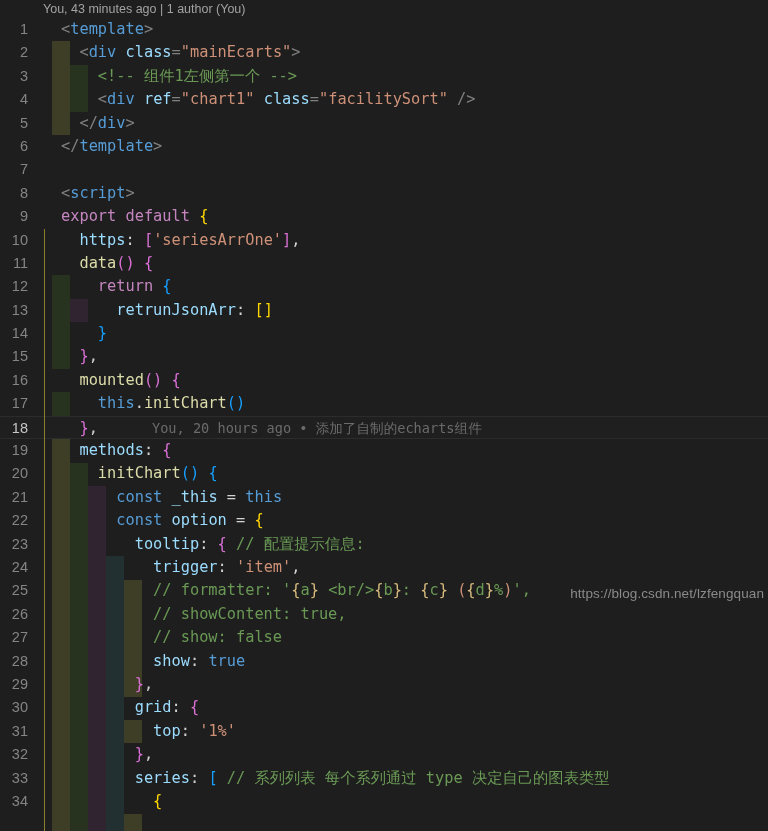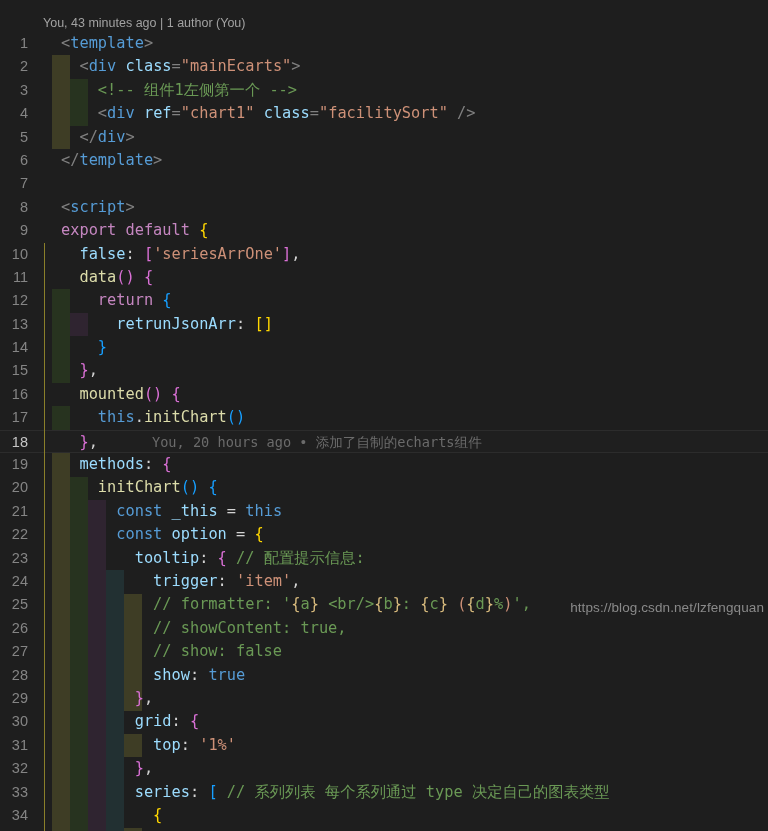--- a/index.html
+++ b/index.html
@@ -8,21 +8,20 @@
   }
   body {
     width: 768px; height: 831px;
     overflow: hidden;
     font-family: "DejaVu Sans Mono", "Liberation Mono", monospace;
   }
   #editor {
     position: relative;
     width: 768px; height: 604px;
     background: #1e1e1e;
-    margin-top: 14px;
   }
 
   
   .blame-bar {
     position: absolute;
     left: 0; top: 0;
     width: 768px; height: 18px;
     box-sizing: border-box;
     padding-left: 43px;
     color: #a2a2a2;
@@ -158,21 +157,21 @@
     <div id="lines">
         <div class="line"><span class="ln">1</span><span class="code"><span class="t-angle">&lt;</span><span class="t-tag">template</span><span class="t-angle">&gt;</span></span></div>
         <div class="line"><span class="ln">2</span><span class="code"><span class="t-plain">  </span><span class="t-angle">&lt;</span><span class="t-tag">div</span><span class="t-plain"> </span><span class="t-attr">class</span><span class="t-angle">=</span><span class="t-str">"mainEcarts"</span><span class="t-angle">&gt;</span></span></div>
         <div class="line"><span class="ln">3</span><span class="code"><span class="t-plain">    </span><span class="t-cmt">&lt;!-- 组件1左侧第一个 --&gt;</span></span></div>
         <div class="line"><span class="ln">4</span><span class="code"><span class="t-plain">    </span><span class="t-angle">&lt;</span><span class="t-tag">div</span><span class="t-plain"> </span><span class="t-attr">ref</span><span class="t-angle">=</span><span class="t-str">"chart1"</span><span class="t-plain"> </span><span class="t-attr">class</span><span class="t-angle">=</span><span class="t-str">"facilitySort"</span><span class="t-angle"> /</span><span class="t-angle">&gt;</span></span></div>
         <div class="line"><span class="ln">5</span><span class="code"><span class="t-plain">  </span><span class="t-angle">&lt;/</span><span class="t-tag">div</span><span class="t-angle">&gt;</span></span></div>
         <div class="line"><span class="ln">6</span><span class="code"><span class="t-angle">&lt;/</span><span class="t-tag">template</span><span class="t-angle">&gt;</span></span></div>
         <div class="line"><span class="ln">7</span><span class="code"></span></div>
         <div class="line"><span class="ln">8</span><span class="code"><span class="t-angle">&lt;</span><span class="t-tag">script</span><span class="t-angle">&gt;</span></span></div>
         <div class="line"><span class="ln">9</span><span class="code"><span class="t-kw">export</span><span class="t-plain"> </span><span class="t-kw">default</span><span class="t-plain"> </span><span class="t-b1">{</span></span></div>
-        <div class="line"><span class="ln">10</span><span class="code"><span class="t-plain">  </span><span class="t-prop">false</span><span class="t-plain">: </span><span class="t-b2">[</span><span class="t-str">'seriesArrOne'</span><span class="t-b2">]</span><span class="t-plain">,</span></span></div>
+        <div class="line"><span class="ln">10</span><span class="code"><span class="t-plain">  </span><span class="t-prop">https</span><span class="t-plain">: </span><span class="t-b2">[</span><span class="t-str">'seriesArrOne'</span><span class="t-b2">]</span><span class="t-plain">,</span></span></div>
         <div class="line"><span class="ln">11</span><span class="code"><span class="t-plain">  </span><span class="t-fn">data</span><span class="t-b2">(</span><span class="t-b2">)</span><span class="t-plain"> </span><span class="t-b2">{</span></span></div>
         <div class="line"><span class="ln">12</span><span class="code"><span class="t-plain">    </span><span class="t-kw">return</span><span class="t-plain"> </span><span class="t-b3">{</span></span></div>
         <div class="line"><span class="ln">13</span><span class="code"><span class="t-plain">      </span><span class="t-prop">retrunJsonArr</span><span class="t-plain">: </span><span class="t-b1">[</span><span class="t-b1">]</span></span></div>
         <div class="line"><span class="ln">14</span><span class="code"><span class="t-plain">    </span><span class="t-b3">}</span></span></div>
         <div class="line"><span class="ln">15</span><span class="code"><span class="t-plain">  </span><span class="t-b2">}</span><span class="t-plain">,</span></span></div>
         <div class="line"><span class="ln">16</span><span class="code"><span class="t-plain">  </span><span class="t-fn">mounted</span><span class="t-b2">(</span><span class="t-b2">)</span><span class="t-plain"> </span><span class="t-b2">{</span></span></div>
         <div class="line"><span class="ln">17</span><span class="code"><span class="t-plain">    </span><span class="t-this">this</span><span class="t-plain">.</span><span class="t-fn">initChart</span><span class="t-b3">(</span><span class="t-b3">)</span></span></div>
         <div class="line active"><span class="ln">18</span><span class="code"><span class="t-plain">  </span><span class="t-b2">}</span><span class="t-plain">,</span></span><span class="inline-blame" style="left: 152px;">You, 20 hours ago • 添加了自制的echarts组件</span></div>
         <div class="line"><span class="ln">19</span><span class="code"><span class="t-plain">  </span><span class="t-prop">methods</span><span class="t-plain">: </span><span class="t-b2">{</span></span></div>
         <div class="line"><span class="ln">20</span><span class="code"><span class="t-plain">    </span><span class="t-fn">initChart</span><span class="t-b3">(</span><span class="t-b3">)</span><span class="t-plain"> </span><span class="t-b3">{</span></span></div>

